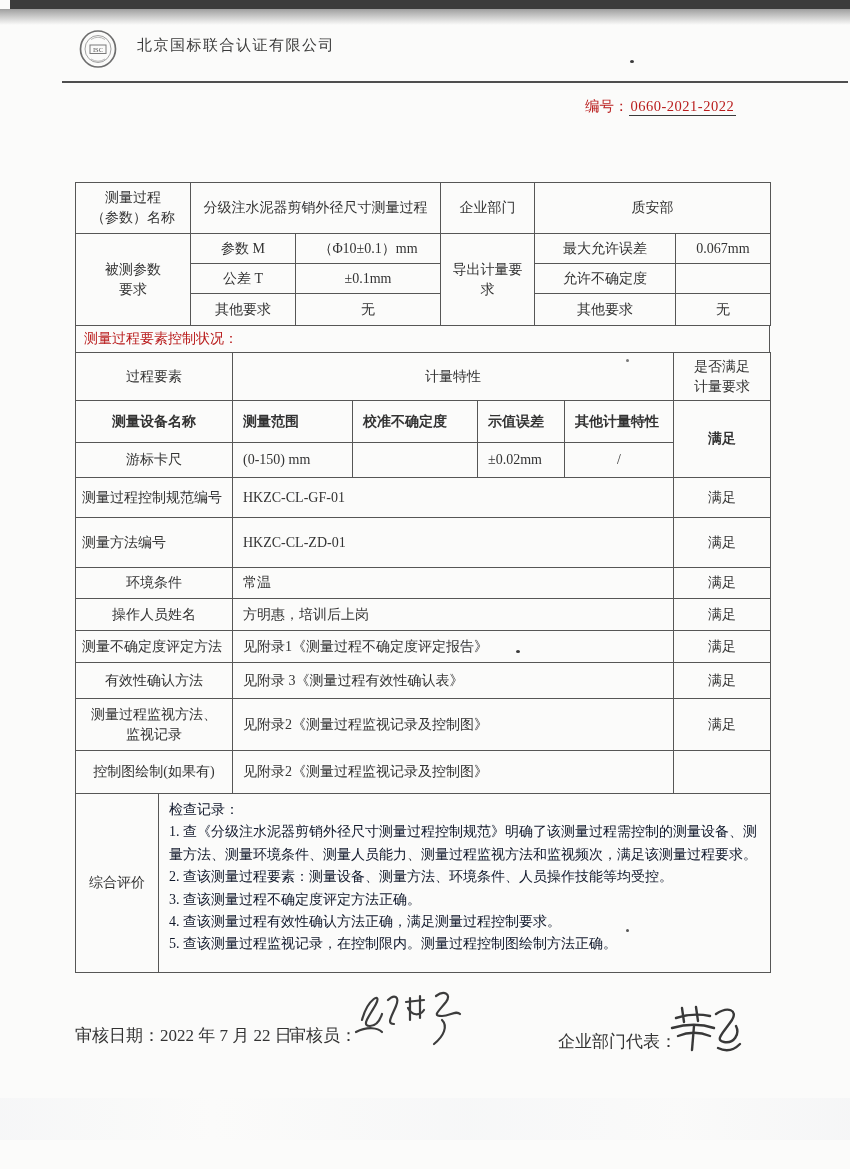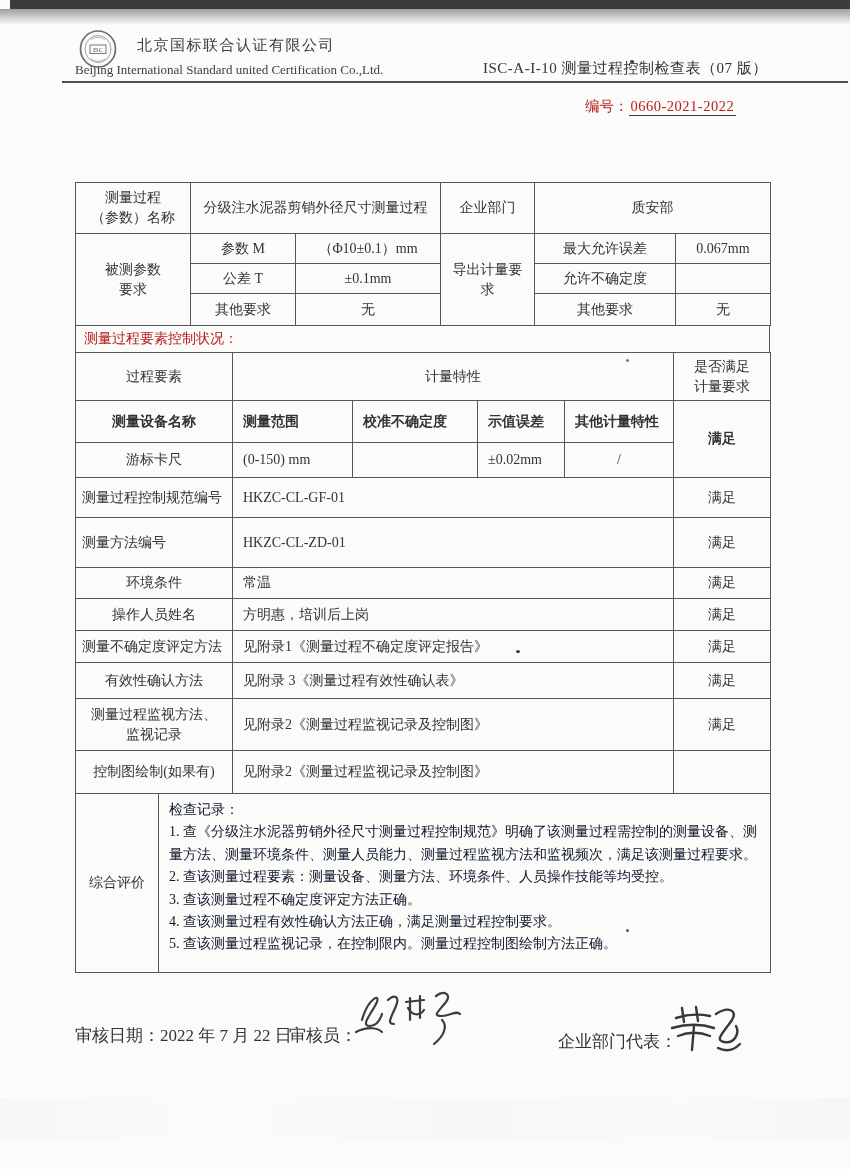--- a/index.html
+++ b/index.html
@@ -74,23 +74,21 @@
     <svg width="40" height="40" viewBox="0 0 40 40">
       <ellipse cx="20" cy="19" rx="17.5" ry="18" fill="none" stroke="#6e6e6e" stroke-width="1.7"></ellipse>
       <ellipse cx="20" cy="19" rx="13" ry="13.5" fill="none" stroke="#8a8a8a" stroke-width="0.8"></ellipse>
       <path d="M13,9.5 q7,-4.5 14,0" stroke="#9a9a9a" fill="none" stroke-width="0.7"></path>
       <path d="M13,29 q7,4.5 14,0" stroke="#9a9a9a" fill="none" stroke-width="0.7"></path>
       <rect x="12" y="15" width="16" height="8.5" fill="none" stroke="#7a7a7a" stroke-width="1"></rect>
       <text x="20" y="21.8" text-anchor="middle" font-size="6.5" fill="#4f4f4f">ISC</text>
     </svg>
   </div>
   <div class="company-cn">北京国标联合认证有限公司</div>
-  <div class="company-en">Beijing International Standard united Certification Co.,Ltd.</div>
   <div class="header-rule"></div>
-  <div class="form-code">ISC-A-I-10 测量过程控制检查表（07 版）</div>
   <div class="serial">
     <span>编号：</span><span class="val">0660-2021-2022</span>
   </div>
 
   <table class="t1">
     <colgroup>
       <col style="width:115px">
         <col style="width:105px">
         <col style="width:145px">
       <col style="width:94px">

